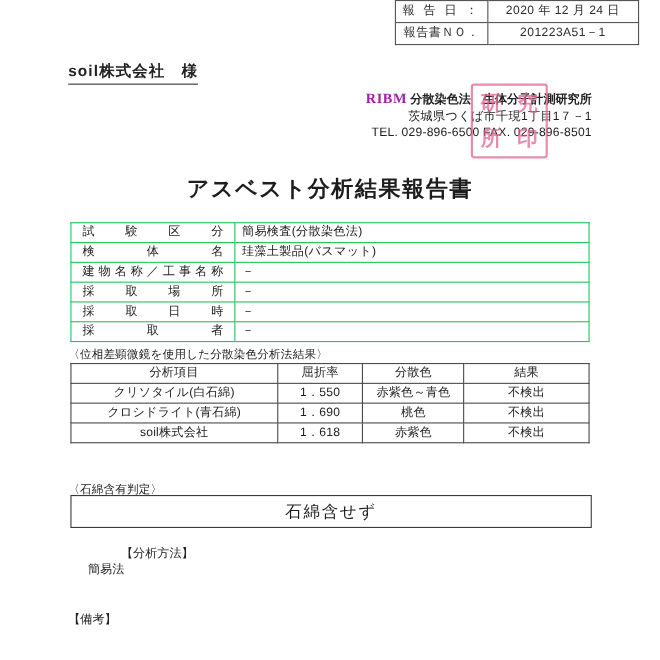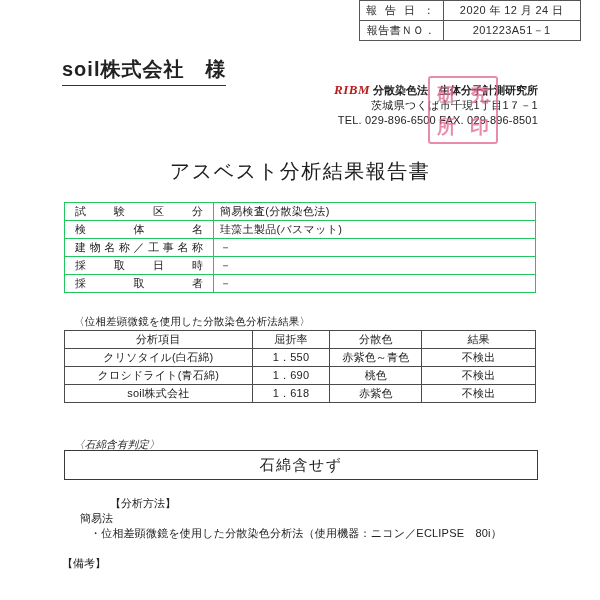--- a/index.html
+++ b/index.html
@@ -49,45 +49,44 @@
     text-align: center;
     min-width: 128px;
     letter-spacing: 0.4px;
   }
 
   
   .addressee {
     position: absolute;
     left: 62px;
     top: 56px;
-    font-size: 20px;
+    font-size: 14px;
     font-weight: bold;
     letter-spacing: 1px;
     border-bottom: 1.6px solid #333;
     padding-bottom: 2px;
     color: #222;
   }
 
   
   .issuer {
     position: absolute;
     right: 62px;
     top: 82px;
     text-align: right;
     font-size: 11px;
     line-height: 15px;
     color: #222;
   }
   .issuer-line1 { white-space: nowrap; font-weight: bold; }
   .logo {
     font-family: "Liberation Serif", "DejaVu Serif", serif;
-    font-style: italic;
     font-weight: bold;
     font-size: 13px;
-    color: #b91c1c;
+    color: #a21caf;
     letter-spacing: 0.5px;
     margin-right: 3px;
   }
   .issuer-line2 { white-space: nowrap; letter-spacing: 0.3px; }
   .issuer-line3 { white-space: nowrap; letter-spacing: 0.2px; }
 
   
   .seal {
     position: absolute;
     left: 428px;
@@ -114,21 +113,21 @@
   }
 
   
   .doc-title {
     position: absolute;
     left: 0;
     right: 0;
     top: 158px;
     text-align: center;
     font-size: 20px;
-    font-weight: normal;
+    font-weight: bold;
     letter-spacing: 1.5px;
     color: #1d1d1d;
   }
 
   
   .info-table {
     position: absolute;
     left: 64px;
     top: 202px;
     width: 472px;
@@ -151,24 +150,23 @@
   }
   .info-table .v { letter-spacing: 0.3px; }
 
   
   .caption {
     position: absolute;
     font-size: 10.5px;
     color: #222;
     letter-spacing: 0.2px;
     white-space: nowrap;
-    margin-left: 12px;
   }
   .cap-result { left: 62px; top: 315px; }
-  .cap-judge  { left: 62px; top: 438px; font-style: italic; }
+  .cap-judge  { left: 62px; top: 438px; }
 
   
   .result-table {
     position: absolute;
     left: 64px;
     top: 330px;
     width: 472px;
     border-collapse: collapse;
     font-size: 11px;
     text-align: center;
@@ -263,20 +261,24 @@
       </tr>
       <tr>
         <td class="k">検体名</td>
         <td class="v">珪藻土製品(バスマット)</td>
       </tr>
       <tr>
         <td class="k">建物名称／工事名称</td>
         <td class="v">－</td>
       </tr>
       <tr>
+        <td class="k">採取場所</td>
+        <td class="v">－</td>
+      </tr>
+      <tr>
         <td class="k">採取日時</td>
         <td class="v">－</td>
       </tr>
       <tr>
         <td class="k">採取者</td>
         <td class="v">－</td>
       </tr>
     </tbody>
   </table>
 
@@ -317,17 +319,16 @@
         <td>不検出</td>
       </tr>
     </tbody>
   </table>
 
   <div class="caption cap-judge">〈石綿含有判定〉</div>
   <div class="judge-box">石綿含せず</div>
 
   <div class="block method-head">【分析方法】</div>
   <div class="block method-l1">簡易法</div>
-  <div class="block method-l2">・位相差顕微鏡を使用した分散染色分析法（使用機器：ニコン／ECLIPSE　80i）</div>
 
   <div class="block remarks-head">【備考】</div>
 
 </div>
 
 </body></html>

